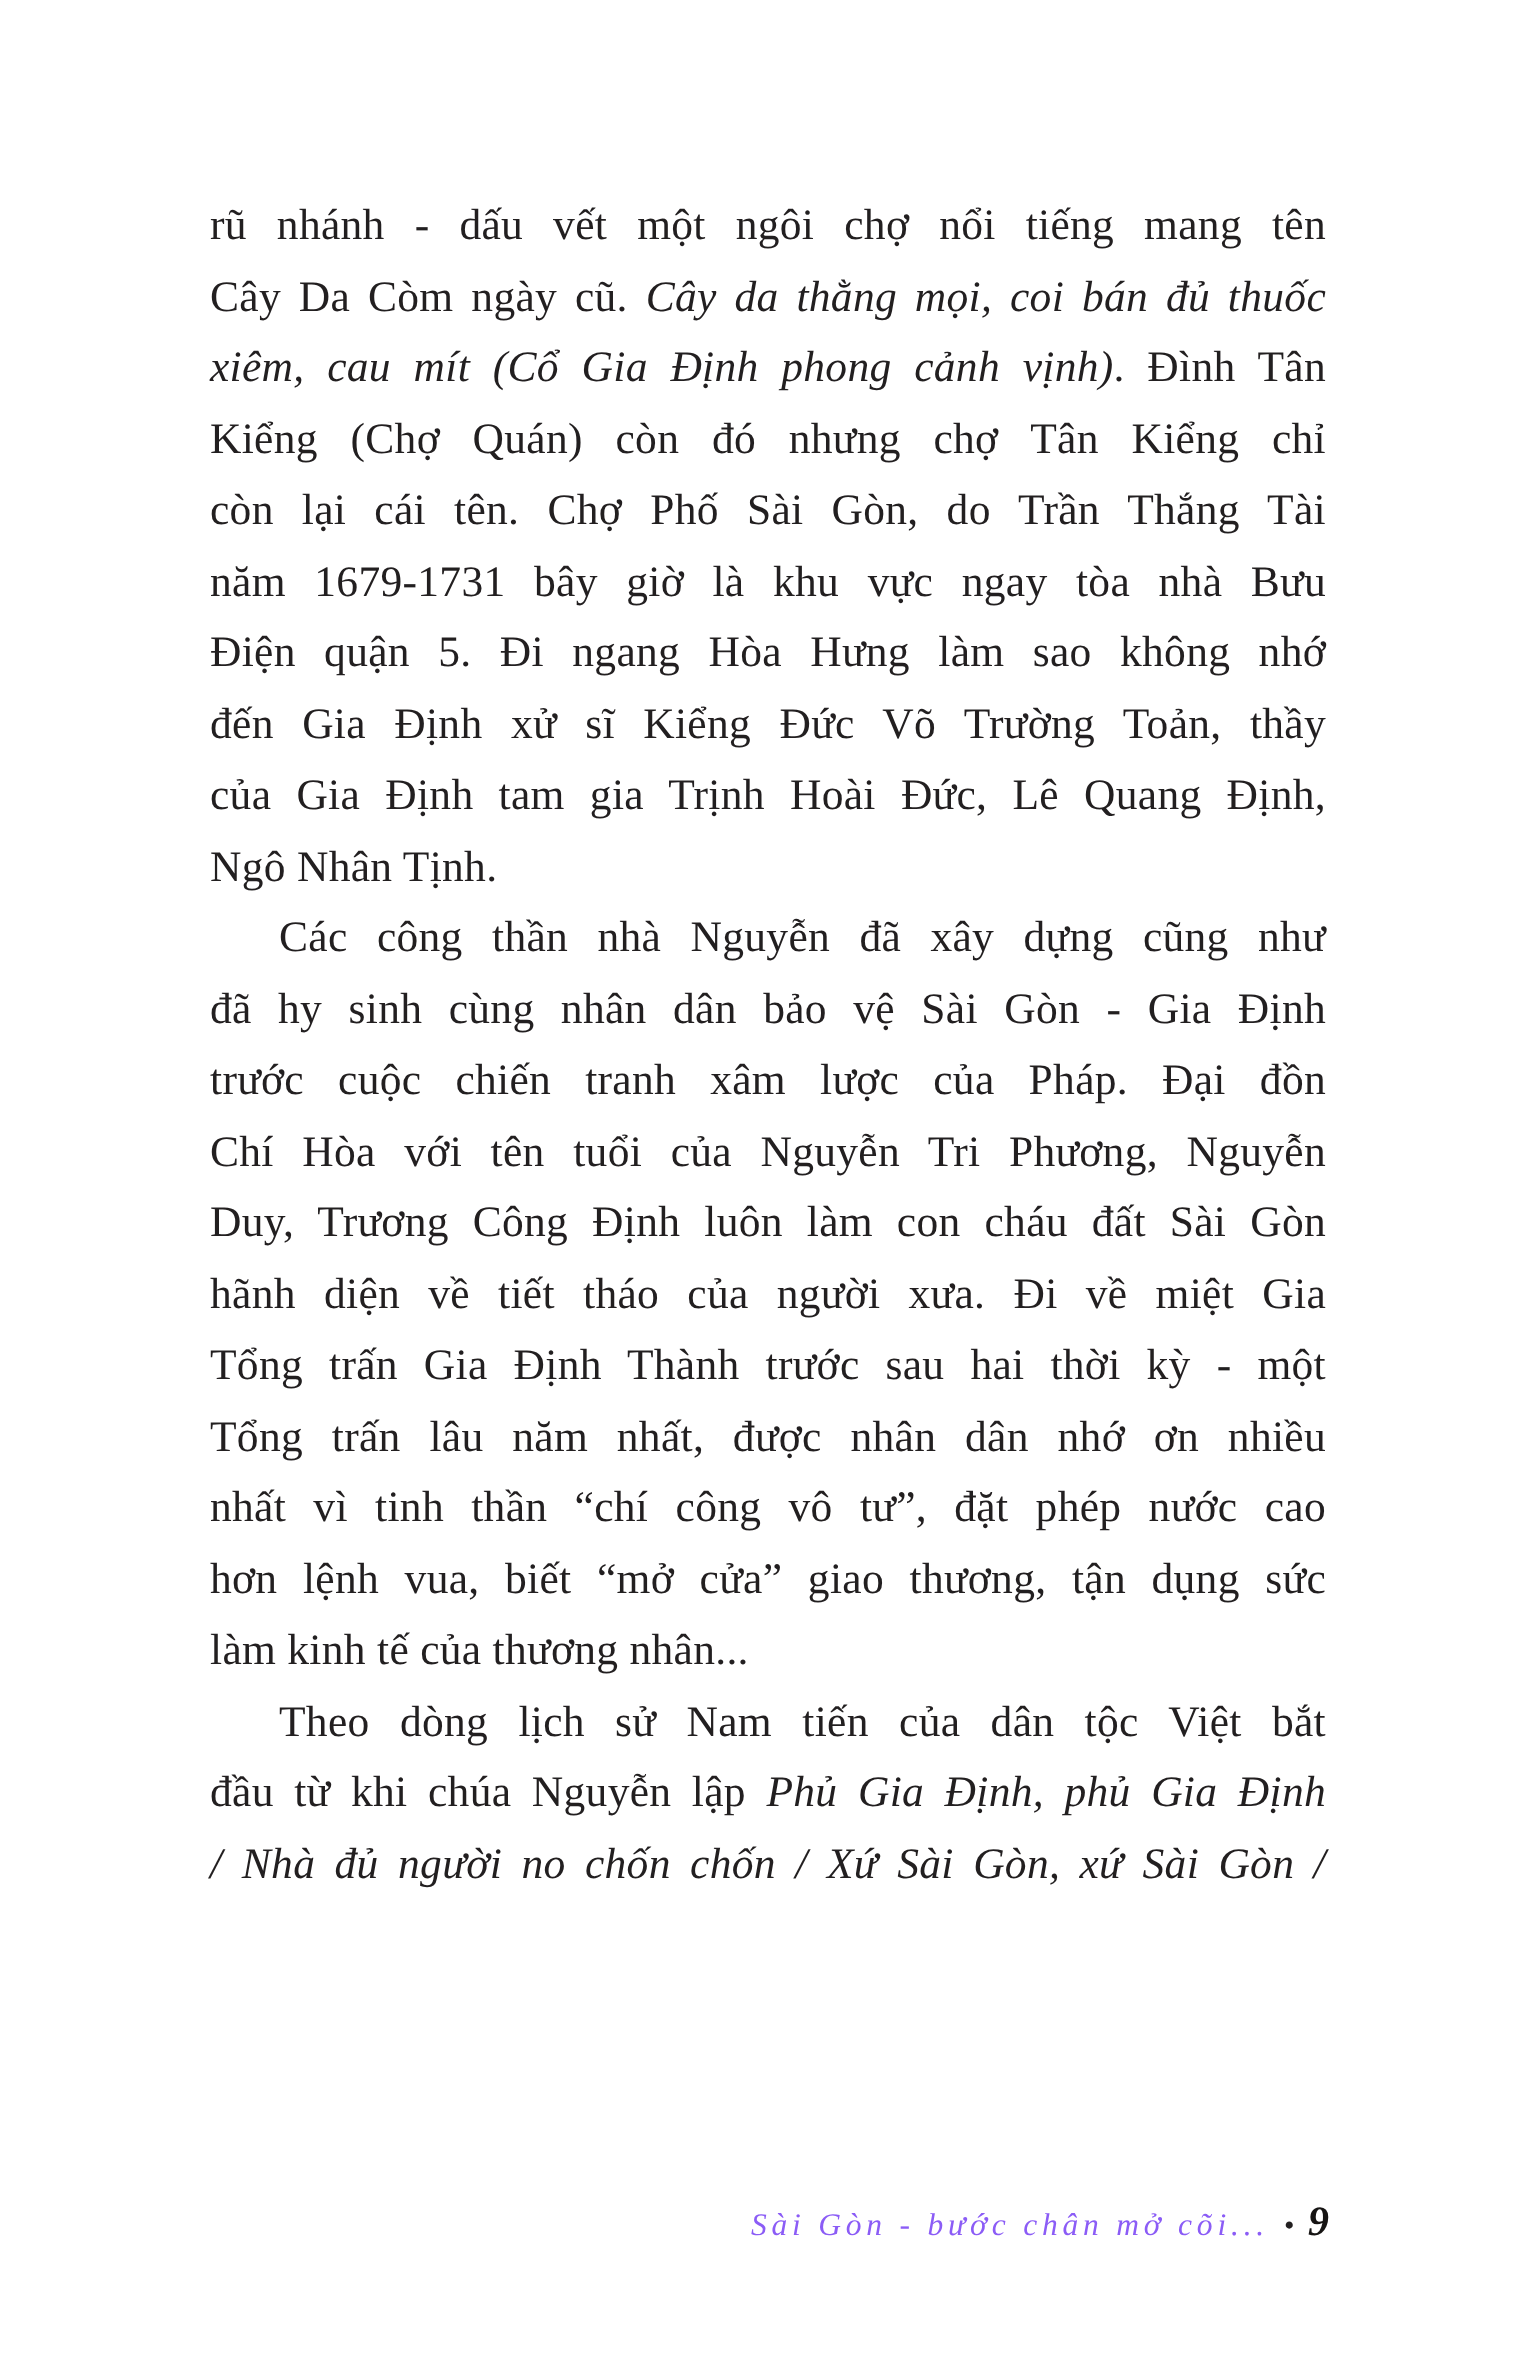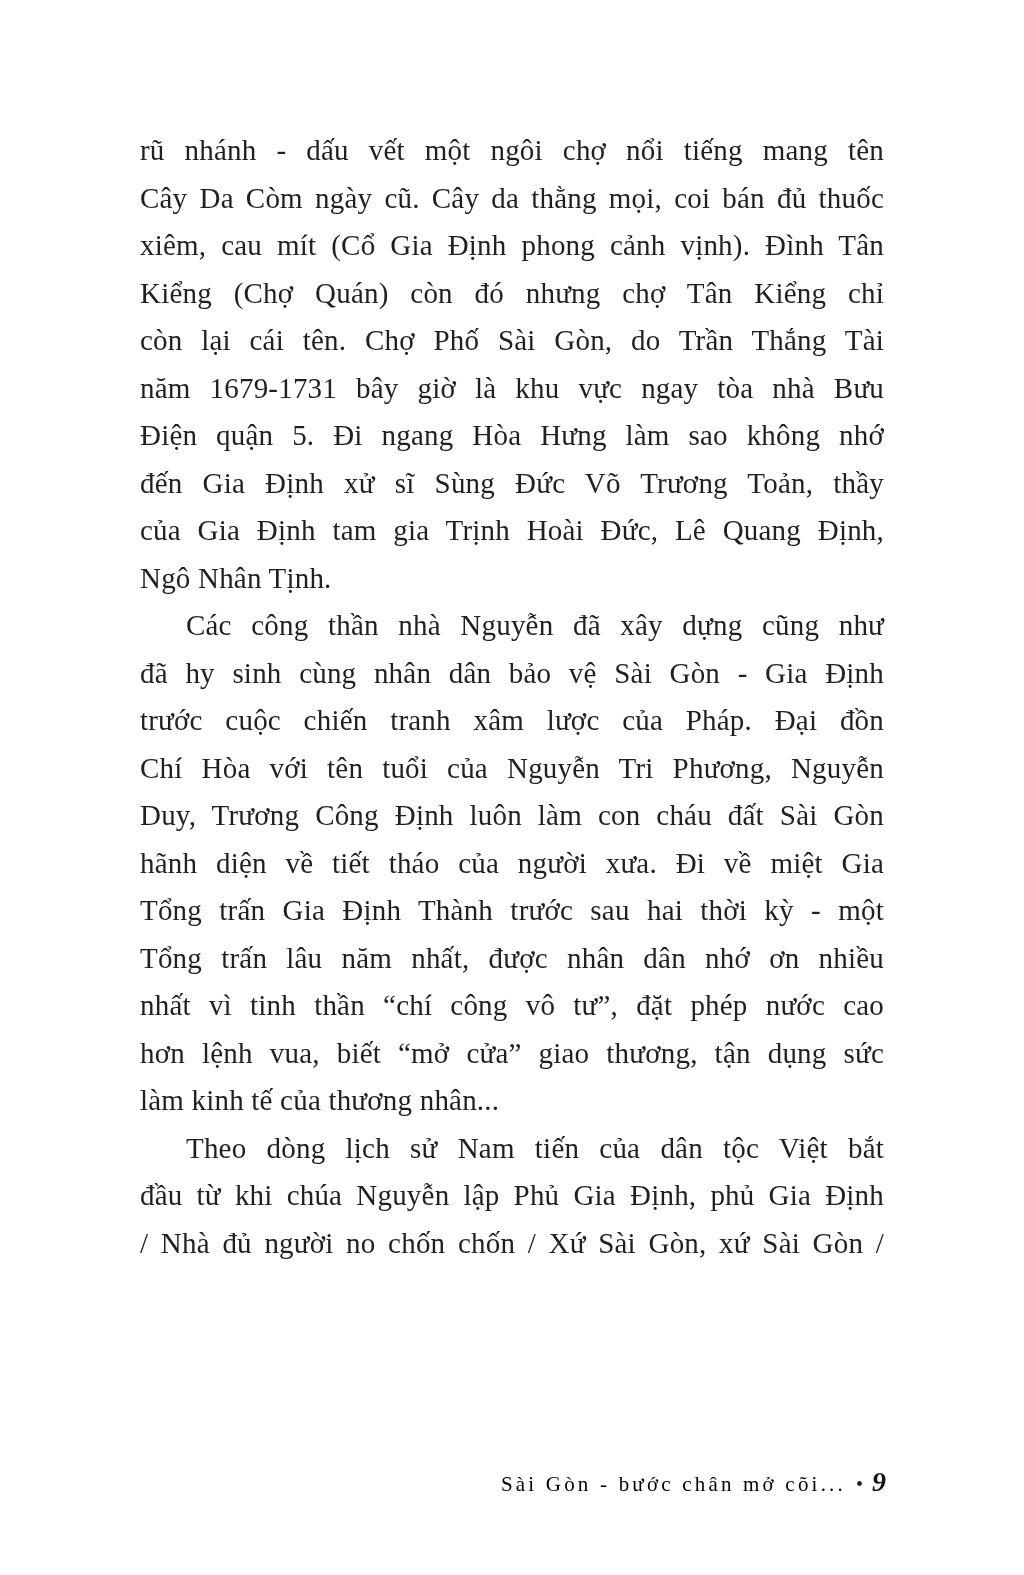--- a/index.html
+++ b/index.html
@@ -19,33 +19,34 @@
   .line{
     font-size:29px;
     line-height:47.5px;
     height:47.5px;
     text-align:justify;
     text-align-last:justify;
     letter-spacing:0.2px;
   }
   .line.endline{text-align-last:left;}
   .line.indent{text-indent:46px;}
-  .it{}
+  .it{font-style:italic;}
   .footer{
     position:absolute;
     top:1466px;
     right:138px;
     display:flex;
     align-items:baseline;
     white-space:nowrap;
   }
   .run{
+    font-style:italic;
     font-size:21px;
     letter-spacing:3.2px;
-    color:#000000;
+    color:#8b5cf6;
   }
   .sep{
     font-size:20px;
     margin:0 9px 0 10px;
     color:#221f20;
   }
   .num{
     font-weight:bold;
     font-style:italic;
     font-size:28px;
@@ -57,21 +58,21 @@
 
 <div class="page">
   <div class="text-column">
       <div class="line"><span>rũ nhánh - dấu vết một ngôi chợ nổi tiếng mang tên</span></div>
       <div class="line"><span>Cây Da Còm ngày cũ. </span><span class="it">Cây da thằng mọi, coi bán đủ thuốc</span></div>
       <div class="line"><span class="it">xiêm, cau mít (Cổ Gia Định phong cảnh vịnh)</span><span>. Đình Tân</span></div>
       <div class="line"><span>Kiểng (Chợ Quán) còn đó nhưng chợ Tân Kiểng chỉ</span></div>
       <div class="line"><span>còn lại cái tên. Chợ Phố Sài Gòn, do Trần Thắng Tài</span></div>
       <div class="line"><span>năm 1679-1731 bây giờ là khu vực ngay tòa nhà Bưu</span></div>
       <div class="line"><span>Điện quận 5. Đi ngang Hòa Hưng làm sao không nhớ</span></div>
-      <div class="line"><span>đến Gia Định xử sĩ Sùng Đức Võ Trương Toản, thầy</span></div>
+      <div class="line"><span>đến Gia Định xử sĩ Kiểng Đức Võ Trường Toản, thầy</span></div>
       <div class="line"><span>của Gia Định tam gia Trịnh Hoài Đức, Lê Quang Định,</span></div>
       <div class="line endline"><span>Ngô Nhân Tịnh.</span></div>
       <div class="line indent"><span>Các công thần nhà Nguyễn đã xây dựng cũng như</span></div>
       <div class="line"><span>đã hy sinh cùng nhân dân bảo vệ Sài Gòn - Gia Định</span></div>
       <div class="line"><span>trước cuộc chiến tranh xâm lược của Pháp. Đại đồn</span></div>
       <div class="line"><span>Chí Hòa với tên tuổi của Nguyễn Tri Phương, Nguyễn</span></div>
       <div class="line"><span>Duy, Trương Công Định luôn làm con cháu đất Sài Gòn</span></div>
       <div class="line"><span>hãnh diện về tiết tháo của người xưa. Đi về miệt Gia</span></div>
       <div class="line"><span>Tổng trấn Gia Định Thành trước sau hai thời kỳ - một</span></div>
       <div class="line"><span>Tổng trấn lâu năm nhất, được nhân dân nhớ ơn nhiều</span></div>

